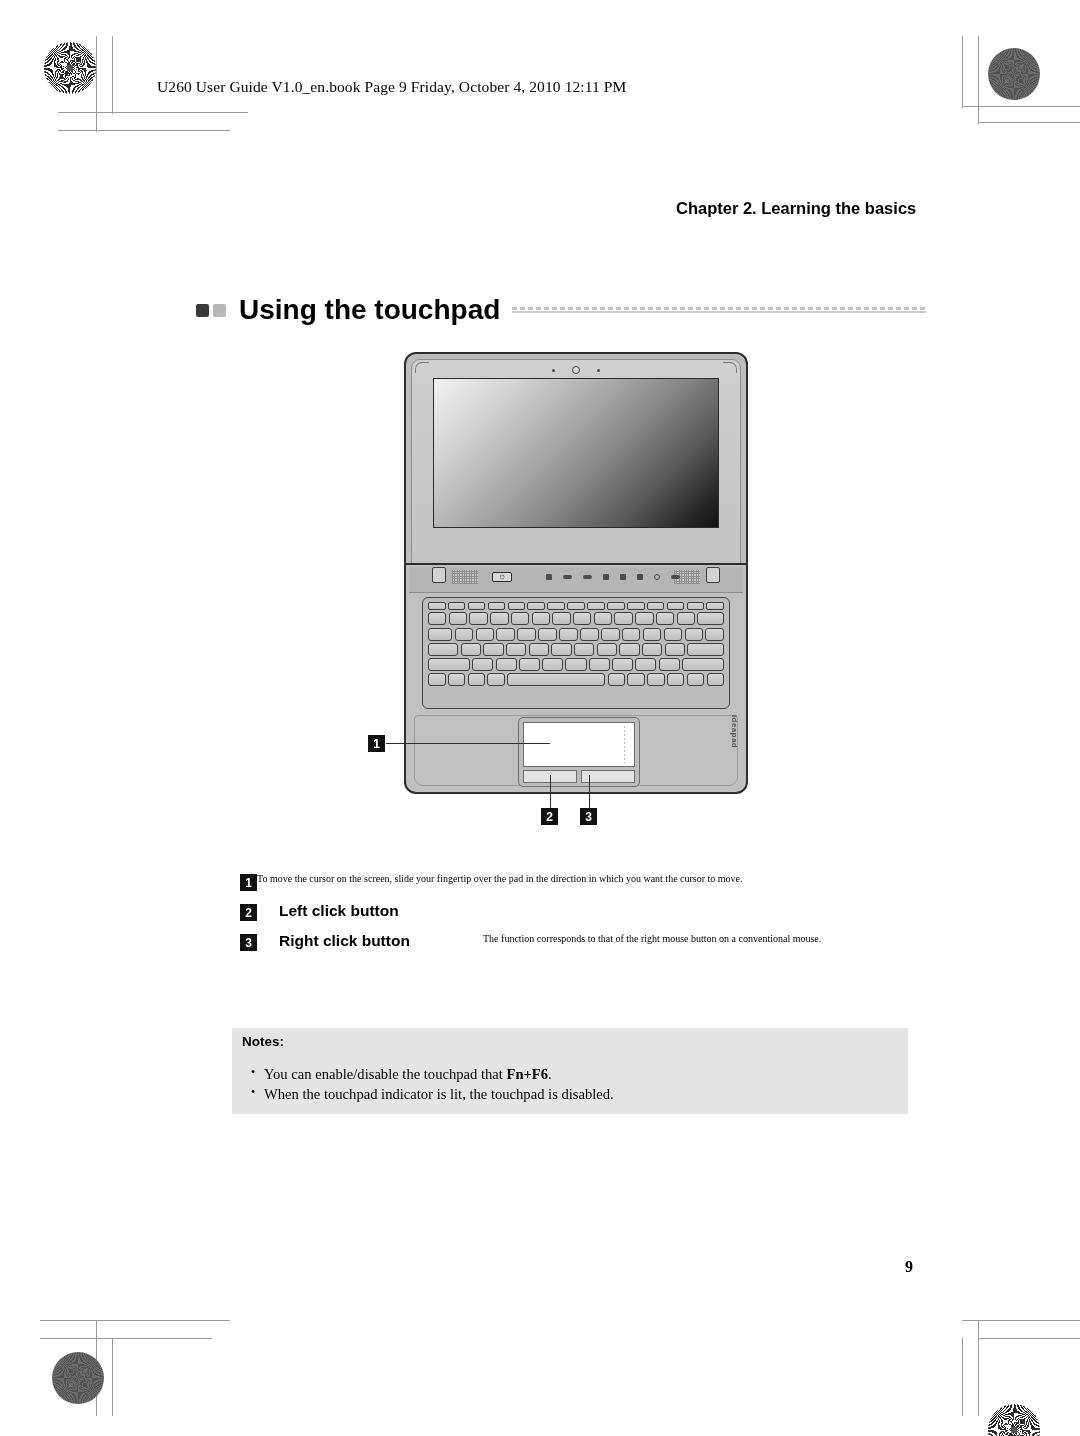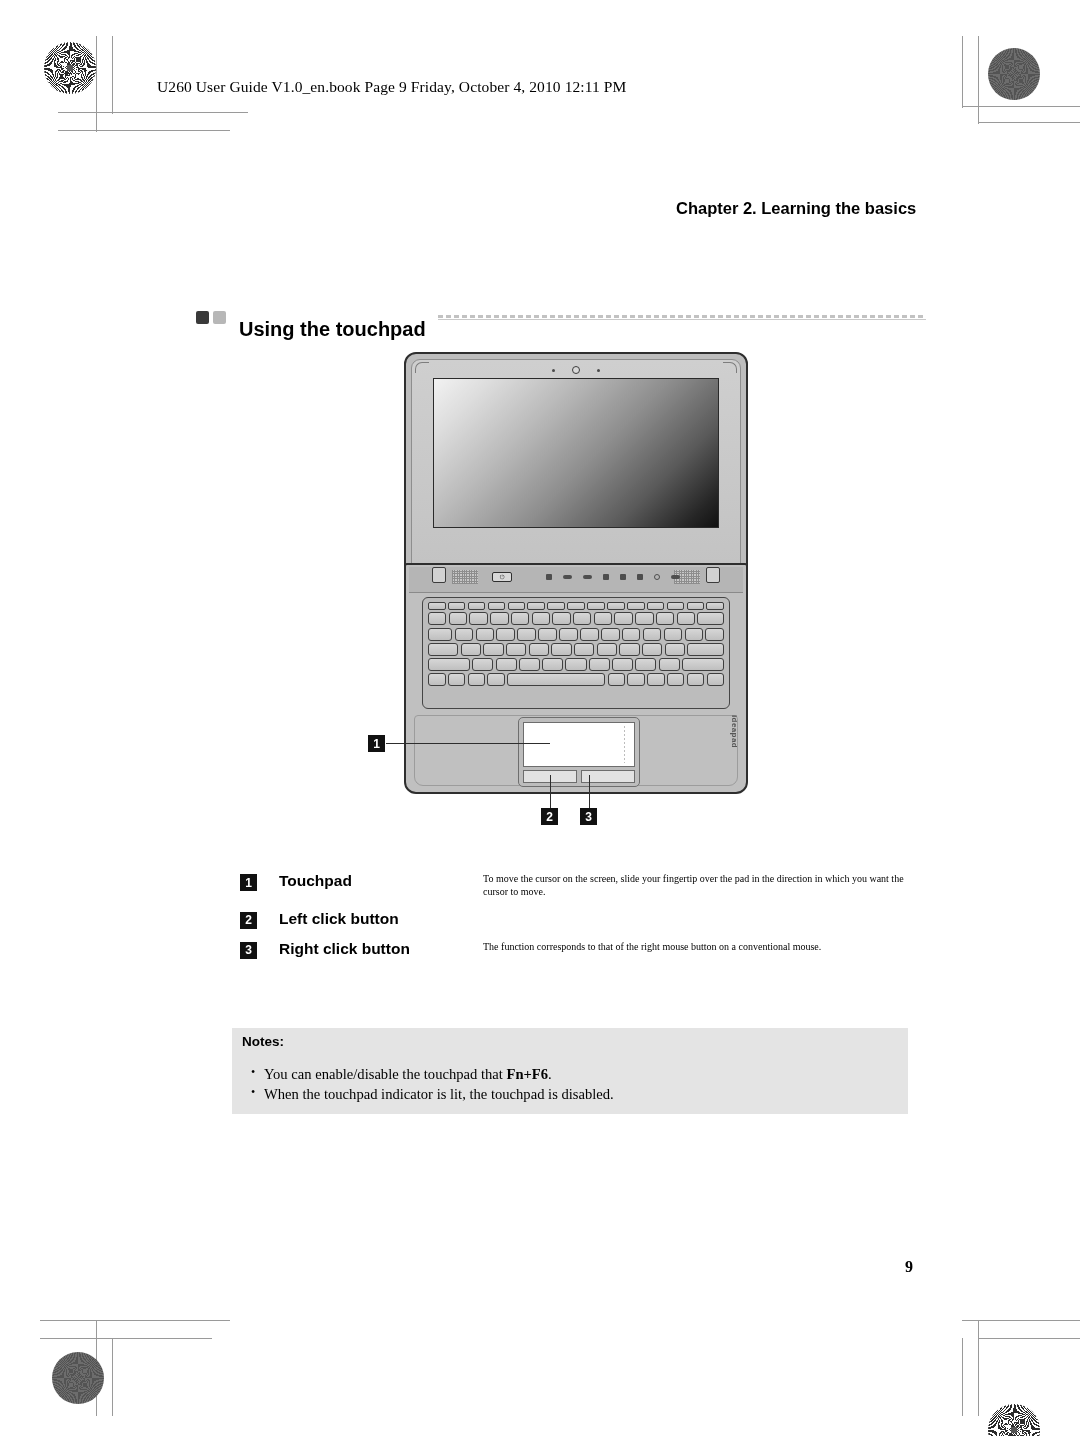--- a/index.html
+++ b/index.html
@@ -59,22 +59,22 @@
   .section-head {
     position: absolute; left: 196px; top: 294px;
     display: flex; align-items: center;
     width: 730px;
   }
   .sq { width: 13px; height: 13px; border-radius: 2px; display:inline-block; }
   .sq.dark { background: #3a3a3a; }
   .sq.light { background: #b7b7b7; margin-left: 4px; }
   .section-title {
     font-family: "Liberation Sans", sans-serif;
-    font-weight: bold; font-size: 20px;
-    margin-left: 13px; white-space: nowrap; color:#000;margin-top:24px;
+    font-weight: bold; font-size: 28px;
+    margin-left: 13px; white-space: nowrap; color:#000;
   }
   .rule-wrap {
     flex: 1; margin-left: 12px; position: relative; height: 10px;
   }
   .rule-dash {
     position: absolute; left: 0; right: 0; top: 2px; height: 3px;
     background-image: repeating-linear-gradient(to right,
         #c2c2c2 0, #c2c2c2 5px, #ffffff 5px, #ffffff 8px);
   }
   .rule-solid {
@@ -499,21 +499,20 @@
 <div class="leader v" style="left:550px; top:775px; height:33px;"></div>
 <div class="cnum" style="left:541px; top:808px;">2</div>
 
 <div class="leader v" style="left:589px; top:775px; height:33px;"></div>
 <div class="cnum" style="left:580px; top:808px;">3</div>
 
 <div class="deflist">
 
   <div class="defrow">
     <span class="marker">1</span>
-    <span class="term">Touchpad</span>
     <span class="desc">To move the cursor on the screen, slide your fingertip over the pad in the direction in which you want the cursor to move.</span>
   </div>
 
   <div class="defrow">
     <span class="marker">2</span>
     <span class="term">Left click button</span>
   </div>
 
   <div class="defrow">
     <span class="marker">3</span>

